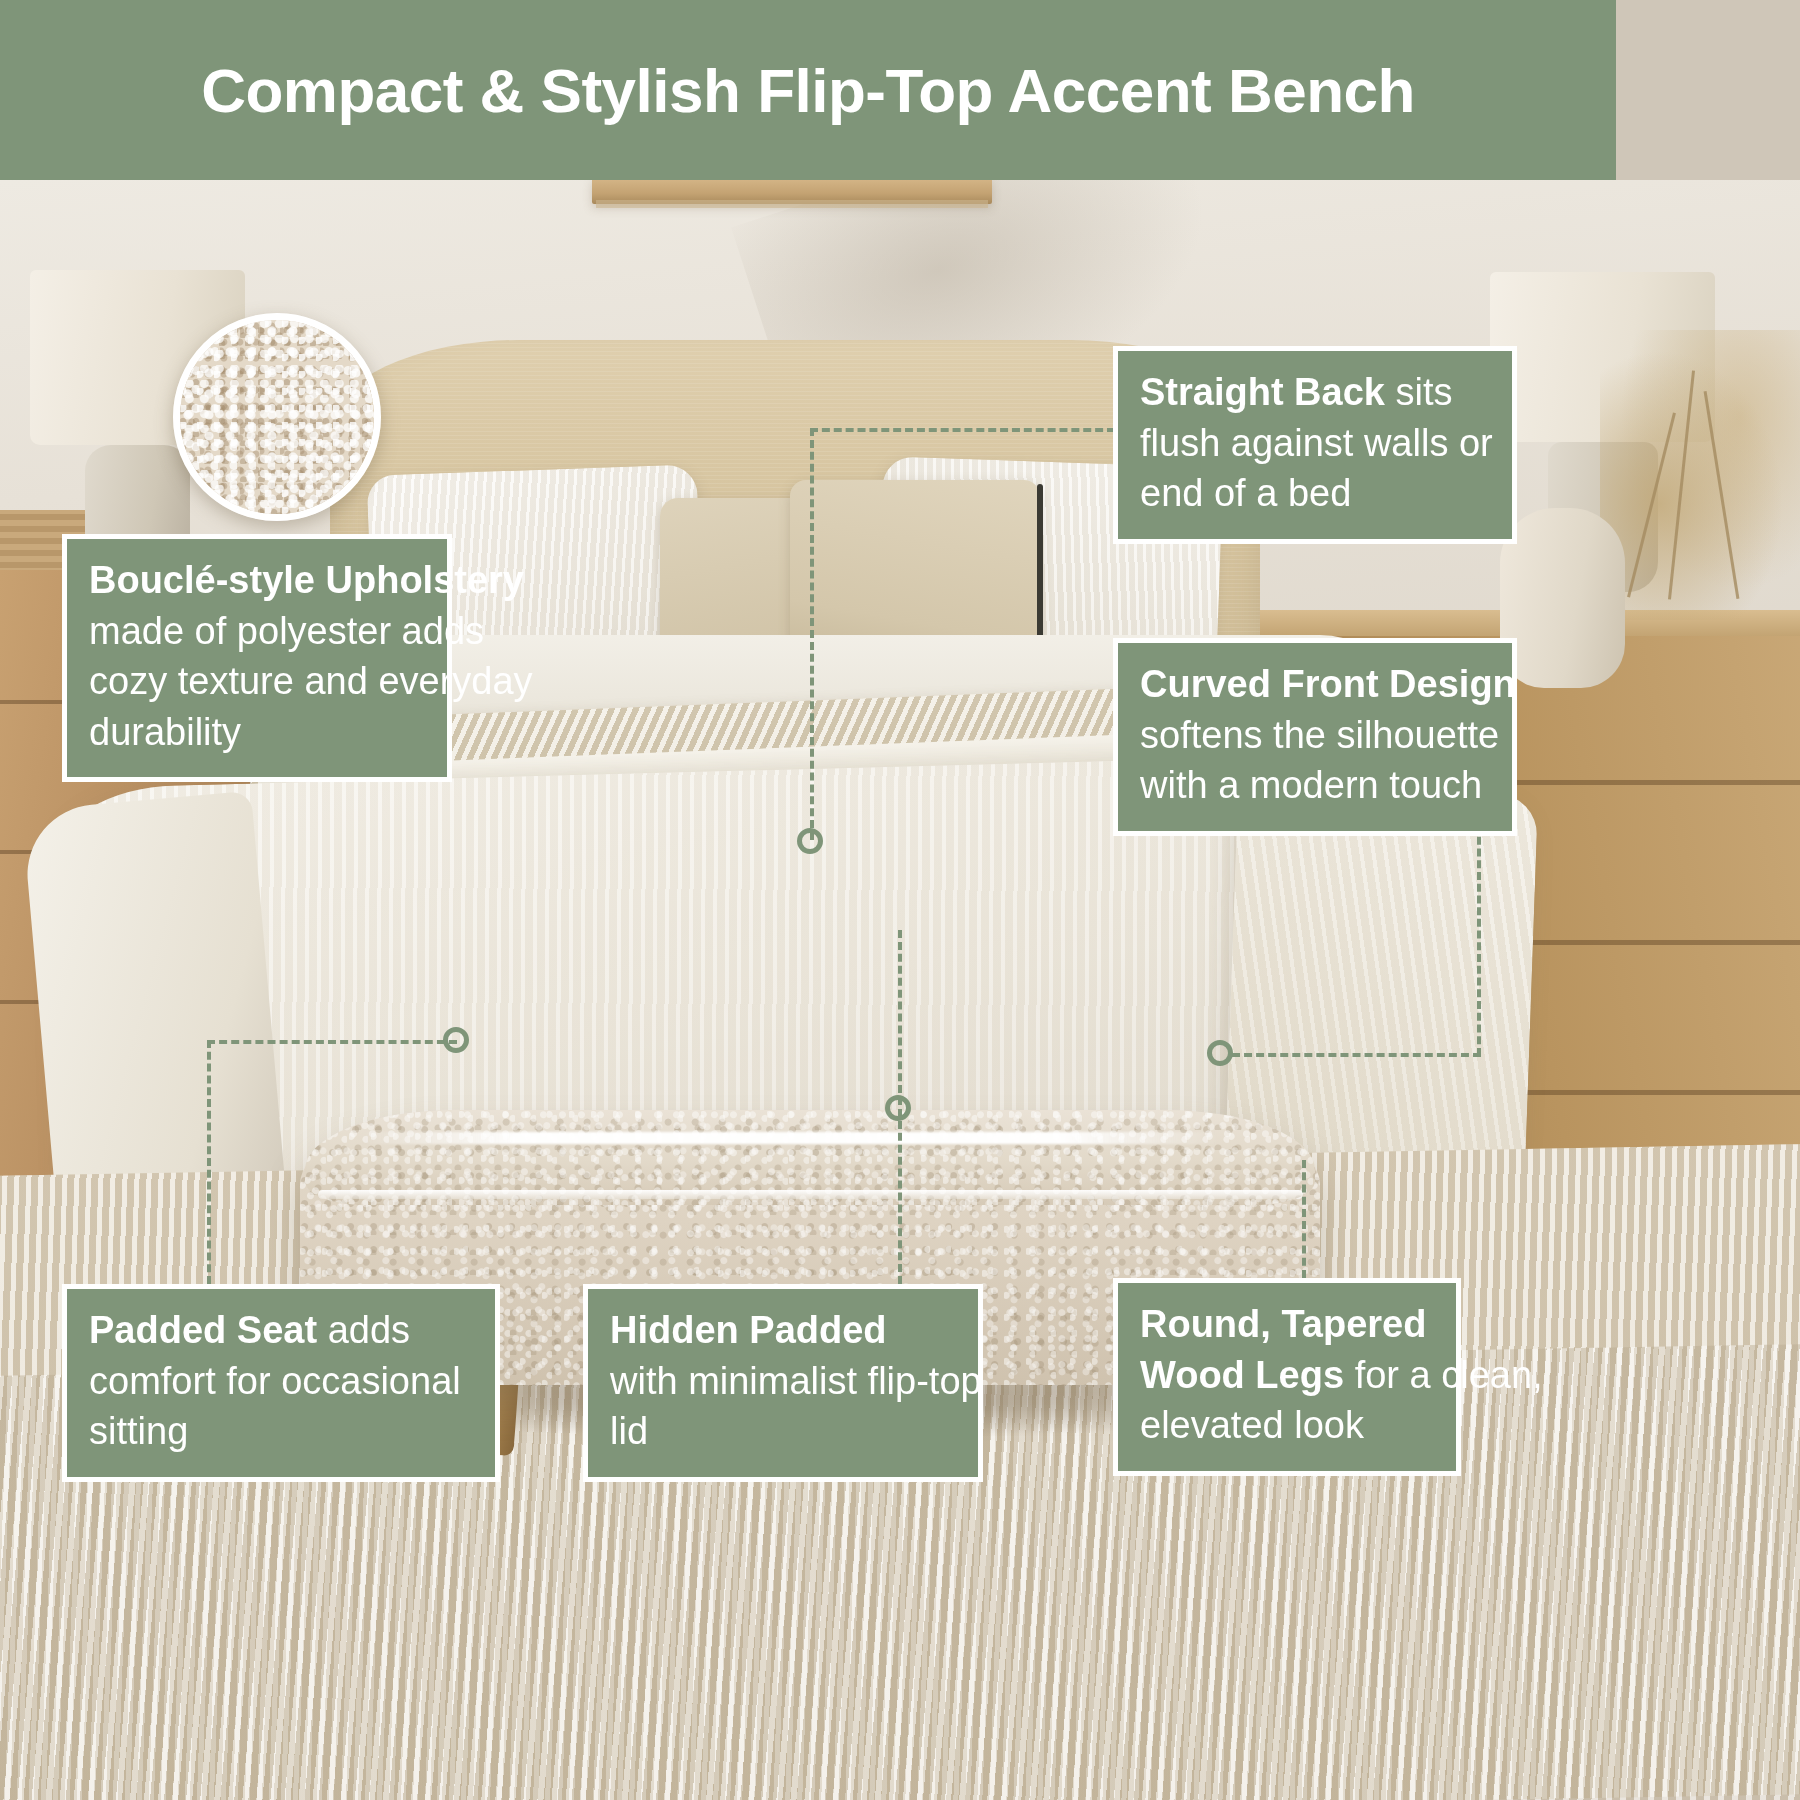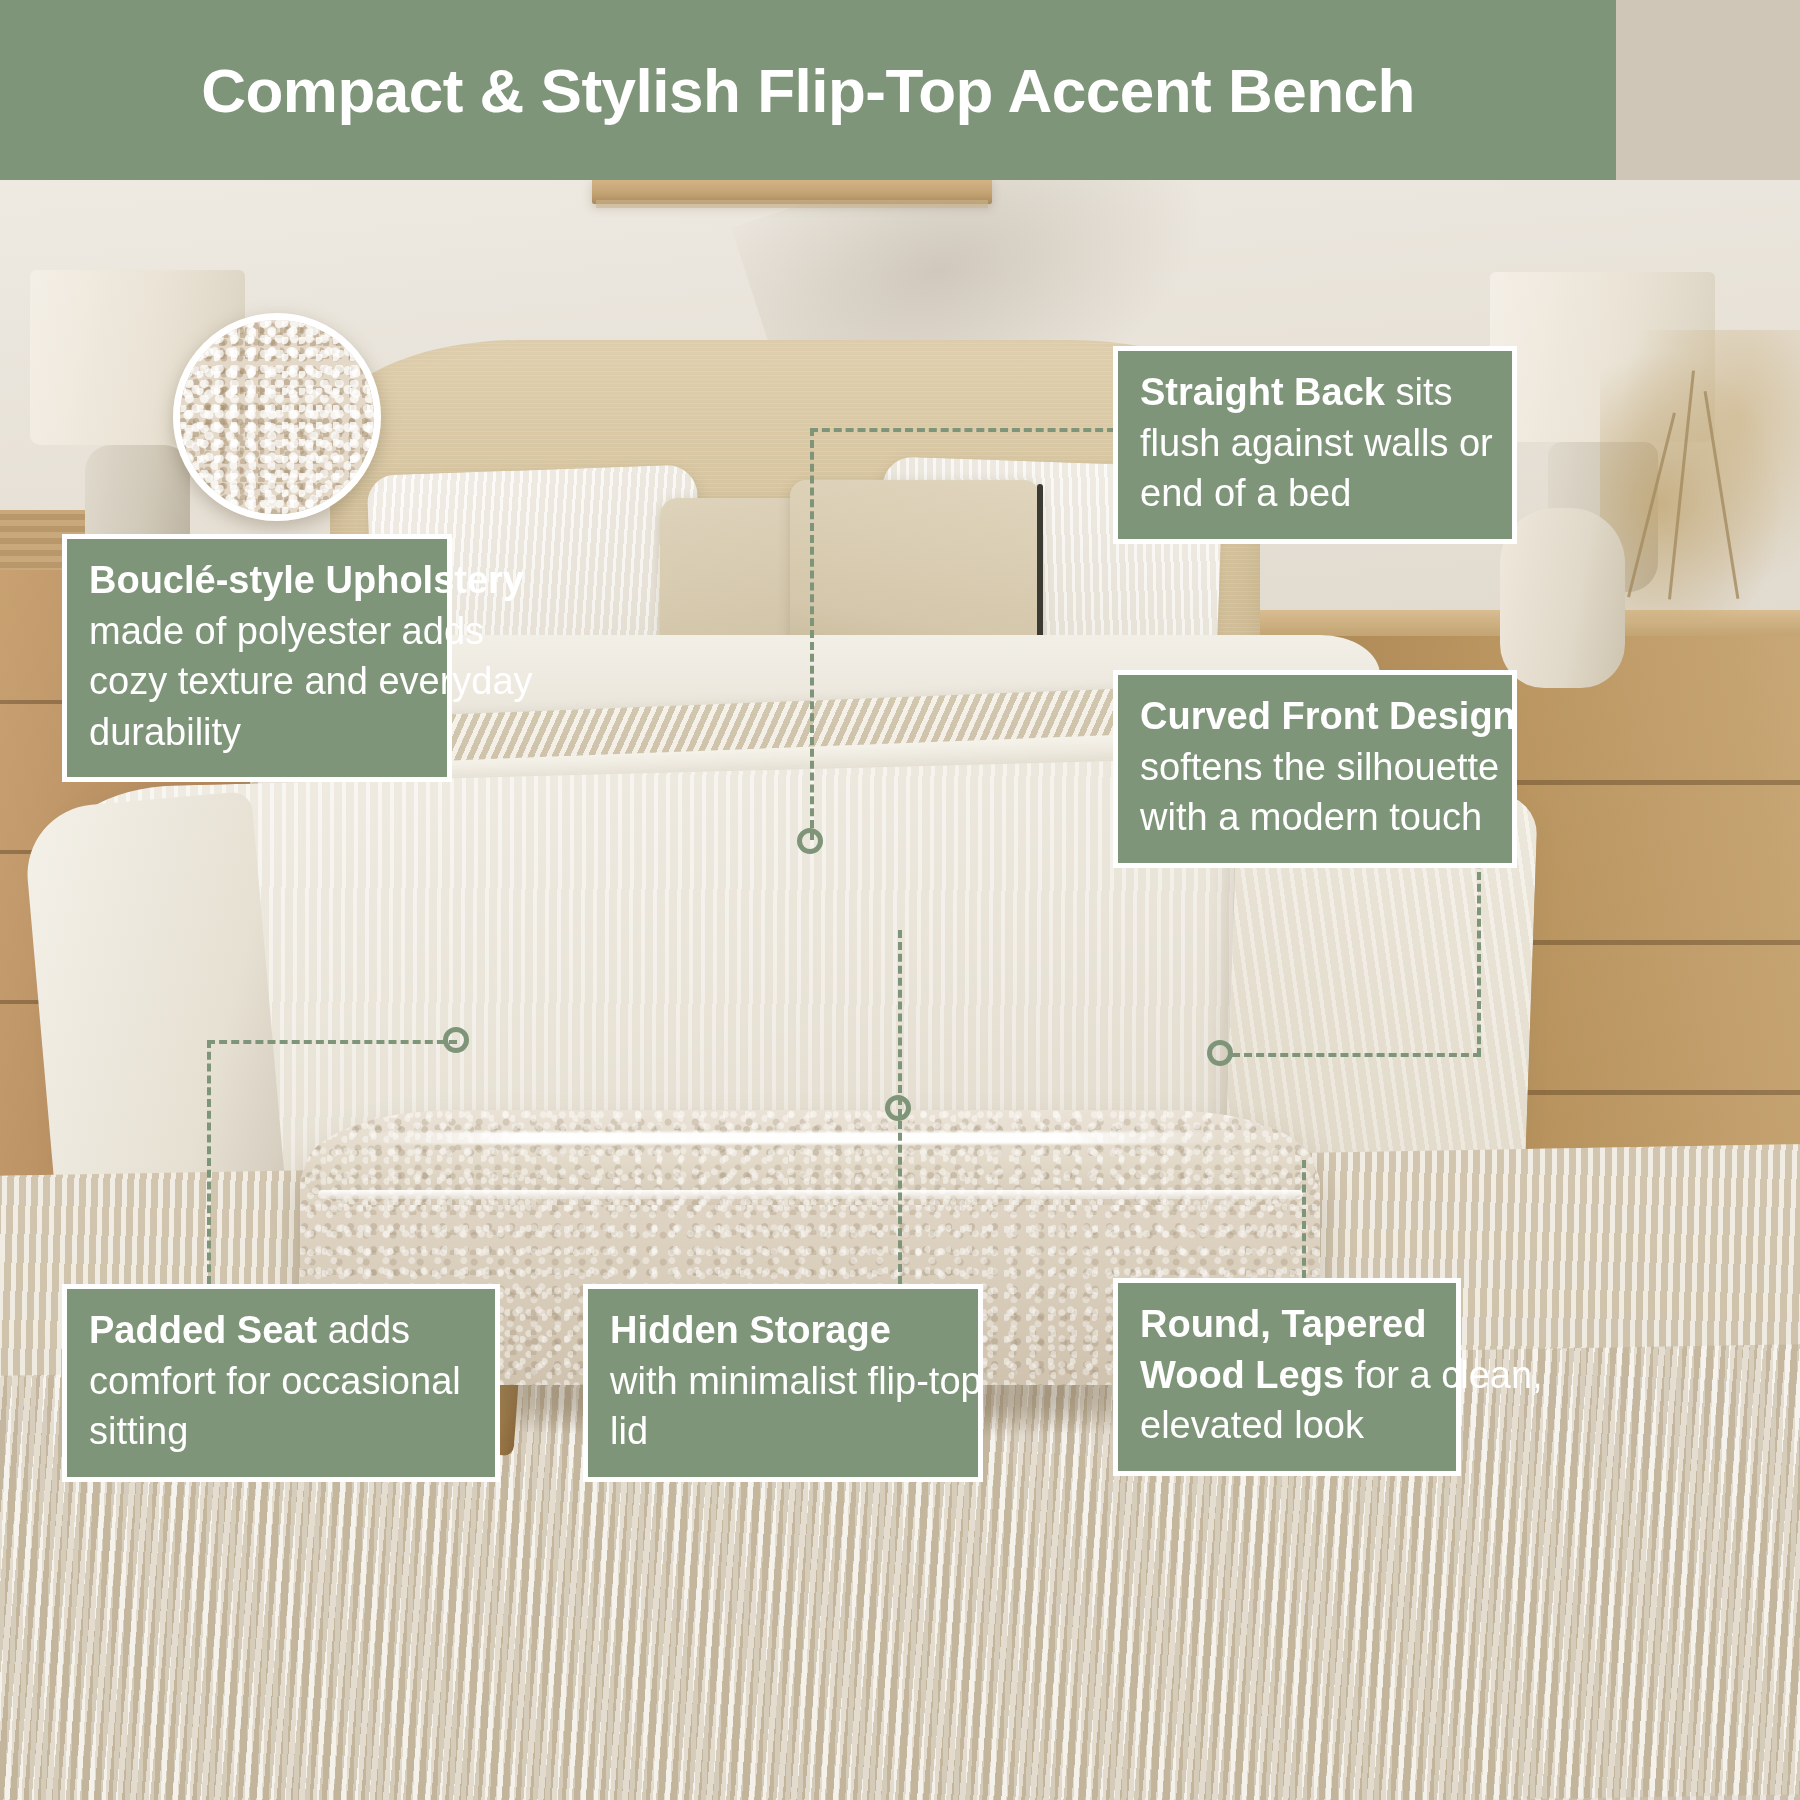--- a/index.html
+++ b/index.html
@@ -321,21 +321,21 @@
     z-index:50;
     line-height:1.33;
     font-size:38px;
   }
   .callout b{ font-weight:bold; }
   .callout .ln{ display:block; white-space:nowrap; }
 
   
   .c-straight{ left:1113px; top:346px; width:404px; }
   .c-boucle  { left:62px;  top:534px; width:390px; }
-  .c-curved  { left:1113px; top:638px; width:404px;margin-top:32px; }
+  .c-curved  { left:1113px; top:638px; width:404px; }
   .c-padded  { left:62px;  top:1284px; width:438px; }
   .c-hidden  { left:583px; top:1284px; width:400px; }
   .c-legs    { left:1113px; top:1278px; width:348px; }
 
   
   .conn{ position:absolute; z-index:45; }
   .dash-h{
     height:0; border-top:4px dashed #7f9579;
   }
   .dash-v{
@@ -464,21 +464,21 @@
     <span class="ln">with a modern touch</span>
   </div>
 
   <div class="callout c-padded">
     <span class="ln"><b>Padded Seat</b> <span>adds</span></span>
     <span class="ln">comfort for occasional</span>
     <span class="ln">sitting</span>
   </div>
 
   <div class="callout c-hidden">
-    <span class="ln"><b>Hidden Storage</b></span>
+    <span class="ln"><b>Hidden Padded</b></span>
     <span class="ln">with minimalist flip-top</span>
     <span class="ln">lid</span>
   </div>
 
   <div class="callout c-legs">
     <span class="ln"><b>Round, Tapered</b></span>
     <span class="ln"><b>Wood Legs</b> <span>for a clean,</span></span>
     <span class="ln">elevated look</span>
   </div>
 

